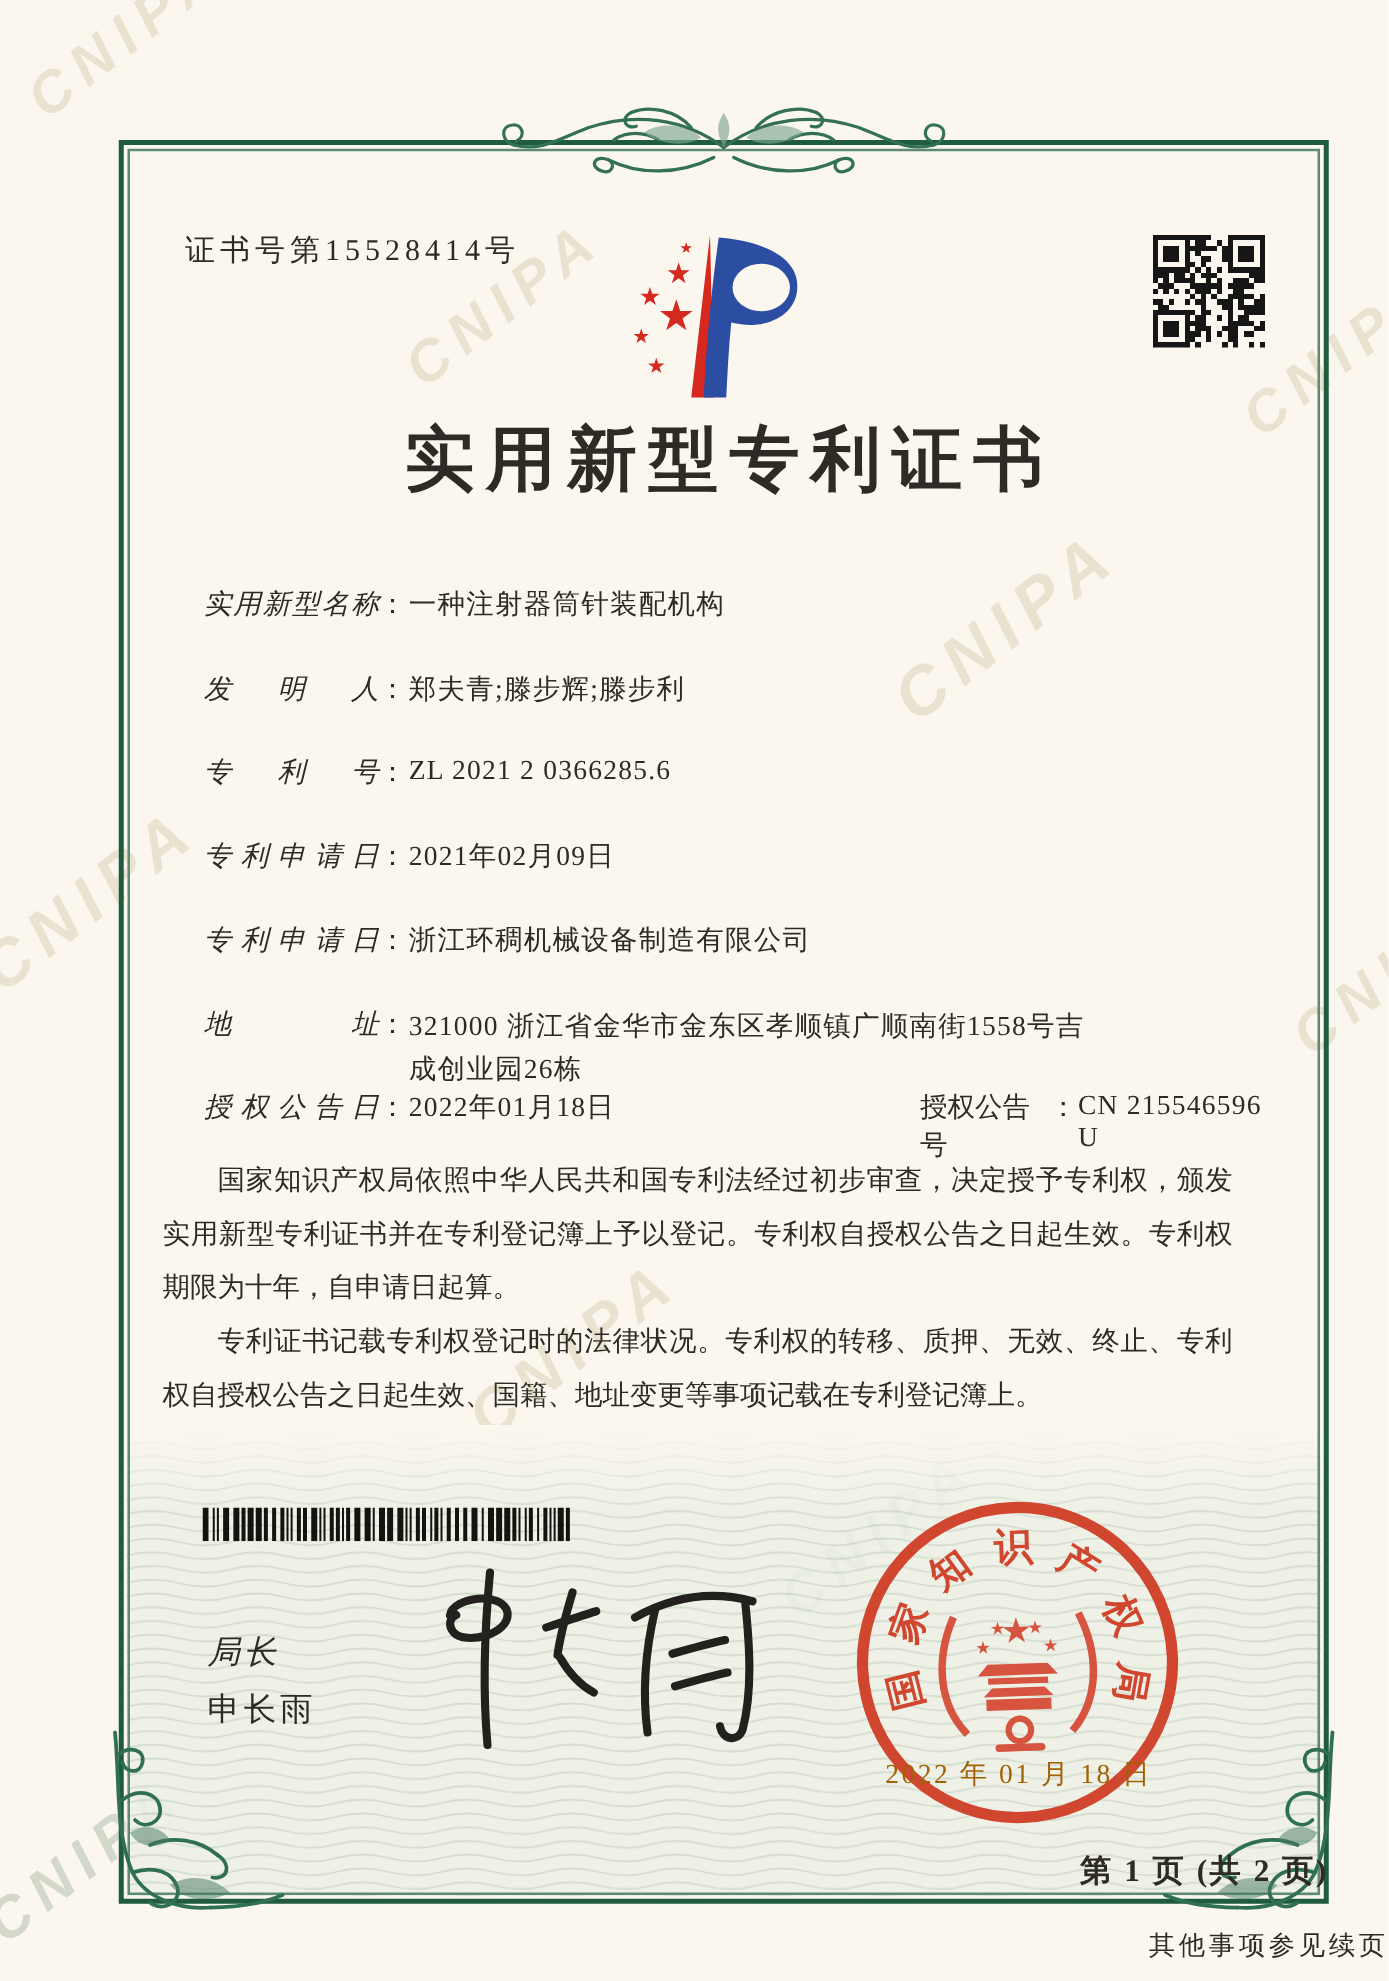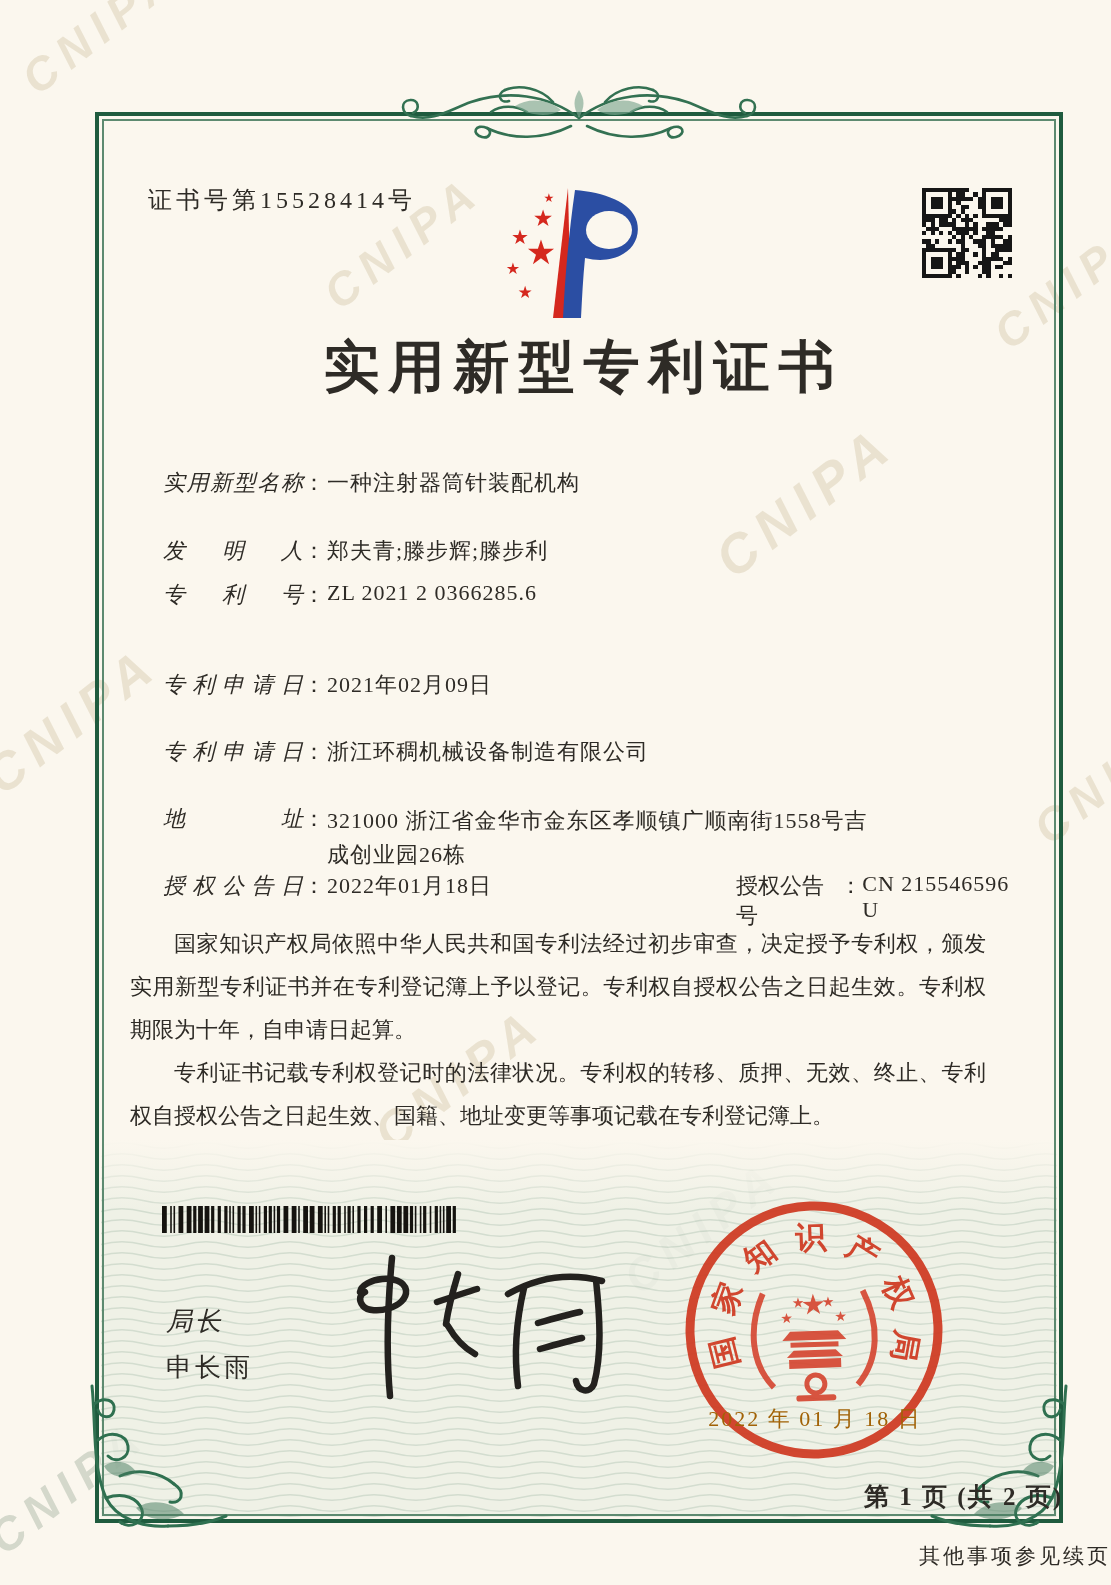--- a/index.html
+++ b/index.html
@@ -421,21 +421,21 @@
     <div class="row" style="top:468px">
       <span class="lbl">实用新型名称</span>
         <span class="colon">：</span>
         <span class="val">一种注射器筒针装配机构</span>
     </div>
     <div class="row" style="top:536px">
       <span class="lbl">发明人</span>
         <span class="colon">：</span>
         <span class="val">郑夫青;滕步辉;滕步利</span>
     </div>
-    <div class="row" style="top:580px">
+    <div class="row" style="top:603px">
       <span class="lbl">专利号</span>
         <span class="colon">：</span>
         <span class="val">ZL 2021 2 0366285.6</span>
     </div>
     <div class="row" style="top:670px">
       <span class="lbl">专利申请日</span>
         <span class="colon">：</span>
         <span class="val">2021年02月09日</span>
     </div>
     <div class="row" style="top:737px">

